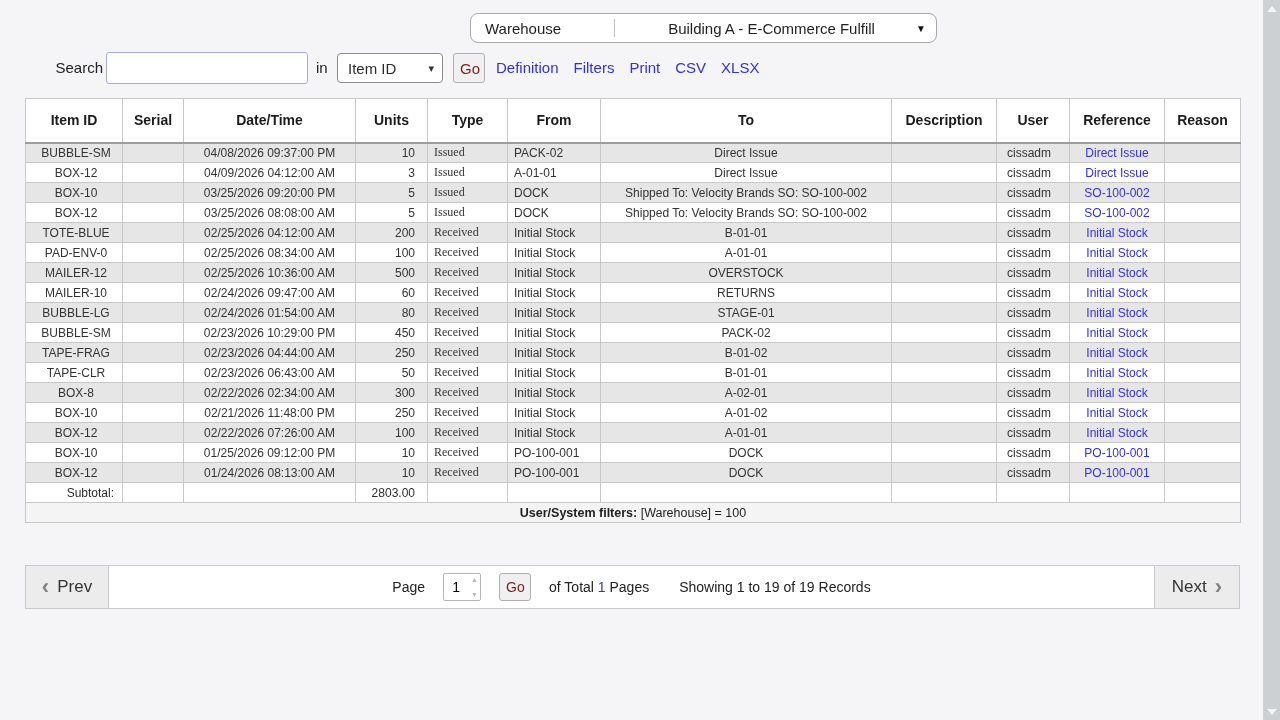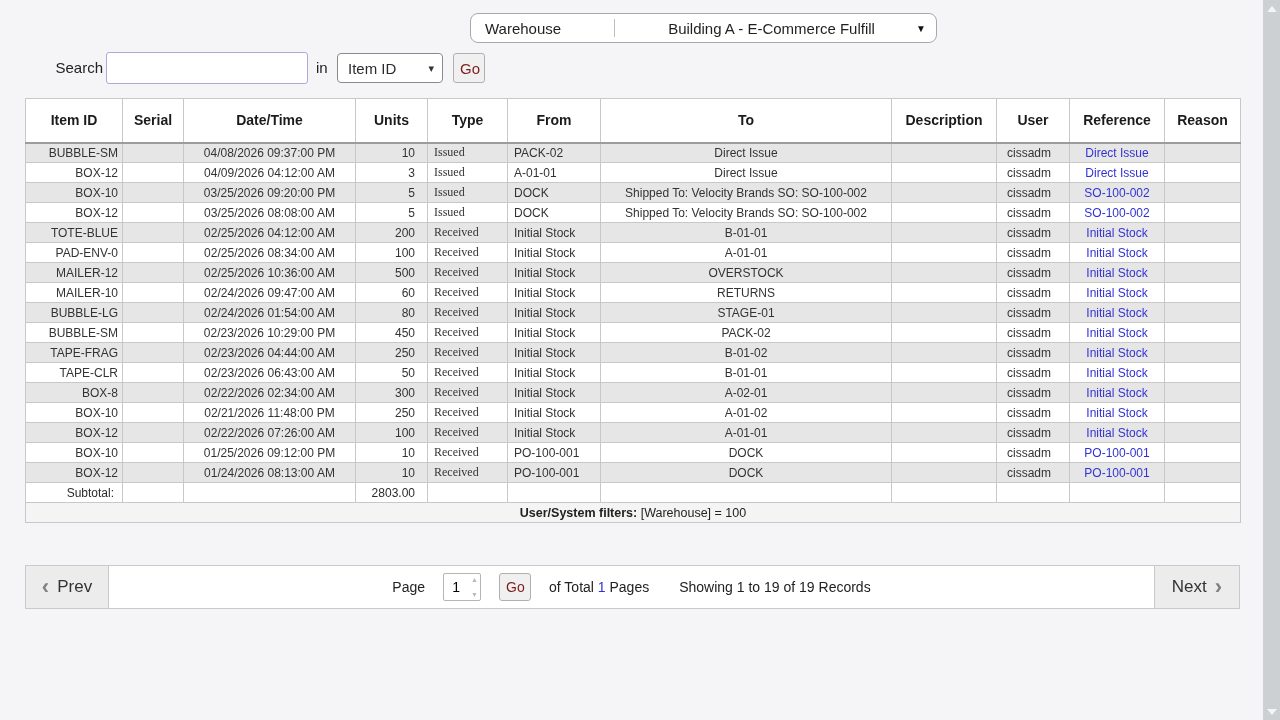--- a/index.html
+++ b/index.html
@@ -56,21 +56,21 @@
   }
   .report-table th, .report-table td {
     border:1px solid #c8c8c8; overflow:hidden; white-space:nowrap;
   }
   .report-table thead th {
     height:44px; background:#fff; font-size:14px; font-weight:bold; color:#1b1b1b;
     border-bottom:2px solid #9c9c9c; text-align:center; padding:0 4px;
   }
   .report-table tbody td { height:20px; padding:0 4px; color:#333; background:#fff; }
   .report-table tbody tr:nth-child(odd) td { background:#e6e6e6; }
-  .c-item   { text-align:right;  padding-left:8px !important; }
+  .c-item   { text-align:center;  padding-left:8px !important; }
   .c-date   { text-align:center; }
   .c-units  { text-align:right; padding-right:12px !important; }
   .c-type   { text-align:left;  padding-left:6px !important;font-family:Liberation Serif, serif; }
   .c-from   { text-align:left;  padding-left:6px !important; }
   .c-to     { text-align:center; }
   .c-user   { text-align:left;  padding-left:10px !important; }
   .c-ref    { text-align:center; }
   .report-table a.ref-link { color:#3232d4; text-decoration:none; cursor:pointer; }
   tr.subtotal-row td { background:#fff !important; height:20px; }
   tr.subtotal-row .c-item { text-align:right; padding-right:8px !important; }
@@ -127,20 +127,27 @@
 
   <div class="search-row">
     <span class="search-label">Search</span>
     <input class="search-input" type="text" value="" style="">
     <span class="in-label">in</span>
     <div class="field-select">
       <span>Item ID</span>
       <span class="arrow">▾</span>
     </div>
     <button class="btn go-btn">Go</button>
+    <div class="links">
+      <a>Definition</a>
+      <a>Filters</a>
+      <a>Print</a>
+      <a>CSV</a>
+      <a>XLSX</a>
+    </div>
   </div>
 
   <table class="report-table">
     <colgroup>
       <col style="width:97px">
         <col style="width:61px">
         <col style="width:172px">
         <col style="width:72px">
       <col style="width:80px">
         <col style="width:93px">

